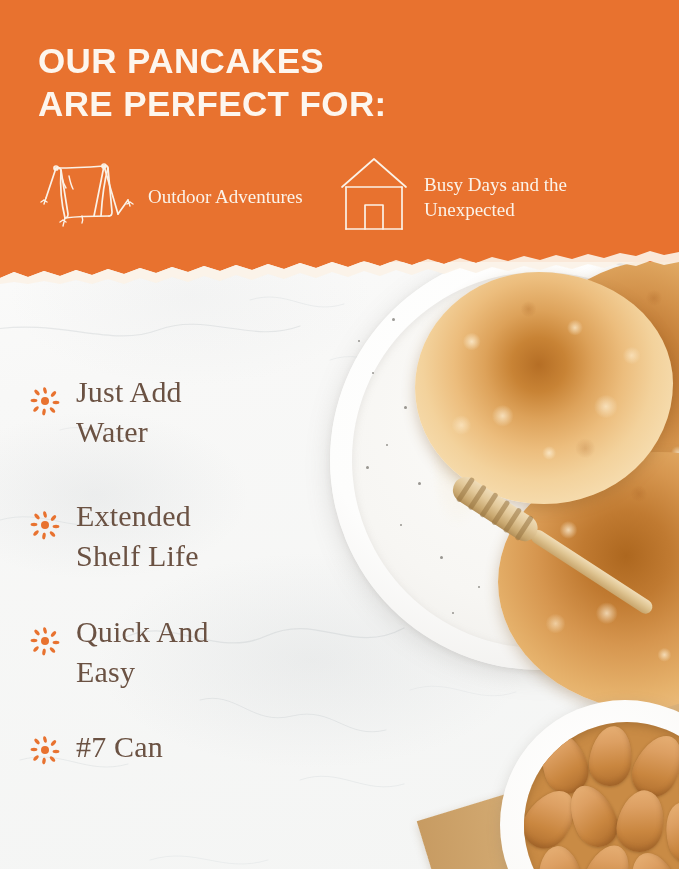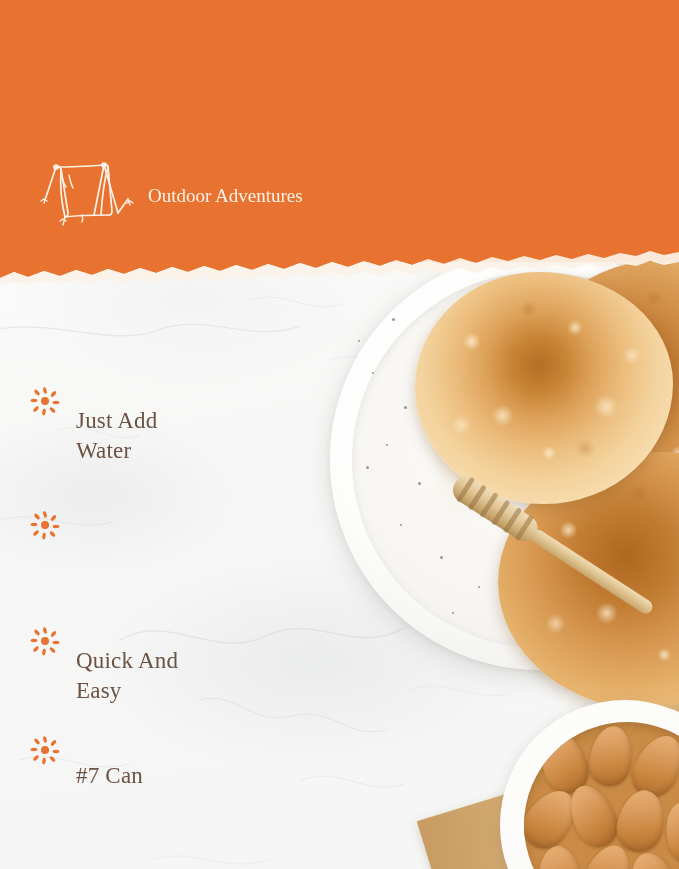--- a/index.html
+++ b/index.html
@@ -249,25 +249,24 @@
   .feature {
     position: absolute;
     display: flex;
     align-items: flex-start;
     gap: 16px;
   }
   .feature .burst { flex: 0 0 auto; margin-top: 14px; }
   .feature-text {
     color: #6b5243;
     font-family: "Liberation Serif", serif;
-    font-size: 23px;
+    font-size: 30px;
     line-height: 1.32;
     letter-spacing: 0.2px;
     white-space: pre-line;
-    margin-top: 34px;
   }
   .f0 { top: 0px;   left: 0; }
   .f1 { top: 124px; left: 0; }
   .f2 { top: 240px; left: 0; }
   .f3 { top: 355px; left: 0; }
   .f3 .burst { margin-top: 8px; }
 </style>
 </head>
 <body>
 
@@ -362,20 +361,24 @@
     </div>
   </div>
 
   <div class="band"></div>
 
   <svg class="torn" viewBox="0 0 679 46" preserveAspectRatio="none">
     <path d="M0,0 H679 V14 L664,17 L650,13 L636,18 L620,15 L604,20 L588,16 L572,21 L556,17 L540,22 L524,18 L508,23 L492,19 L476,25 L460,20 L444,26 L428,21 L412,27 L396,22 L380,28 L364,23 L348,29 L332,24 L316,30 L300,25 L284,31 L268,26 L252,32 L236,27 L220,33 L204,28 L188,34 L172,29 L156,35 L140,30 L124,36 L108,31 L92,37 L76,32 L60,38 L44,33 L28,39 L14,34 L0,40 Z" fill="#e8722f"></path>
     <path d="M0,40 L14,34 L28,39 L44,33 L60,38 L76,32 L92,37 L108,31 L124,36 L140,30 L156,35 L172,29 L188,34 L204,28 L220,33 L236,27 L252,32 L268,26 L284,31 L300,25 L316,30 L332,24 L348,29 L364,23 L380,28 L396,22 L412,27 L428,21 L444,26 L460,20 L476,25 L492,19 L508,23 L524,18 L540,22 L556,17 L572,21 L588,16 L604,20 L620,15 L636,18 L650,13 L664,17 L679,14 V24 L664,27 L650,23 L636,28 L620,25 L604,30 L588,26 L572,31 L556,27 L540,32 L524,28 L508,33 L492,29 L476,35 L460,30 L444,36 L428,31 L412,37 L396,32 L380,38 L364,33 L348,39 L332,34 L316,40 L300,35 L284,41 L268,36 L252,42 L236,37 L220,43 L204,38 L188,44 L172,39 L156,45 L140,40 L124,46 L108,41 L92,46 L76,42 L60,46 L44,43 L28,46 L14,44 L0,46 Z" fill="#fbf2e7" opacity="0.92"></path>
   </svg>
 
+  <div class="headline">
+    <span>OUR PANCAKES</span>
+    <span class="l2">ARE PERFECT FOR:</span>
+  </div>
 
   <div class="benefits">
 
     <div class="benefit first">
       <span class="benefit-icon">
         <svg width="96" height="78" viewBox="0 0 96 78" fill="none" stroke="#fbf2e7" stroke-width="1.7" stroke-linecap="round" stroke-linejoin="round">
           <path d="M18,12 C20,11 22,12 23,14 L30,58 C30,60 29,62 27,62"></path>
           <path d="M18,12 C30,12 52,11 66,10"></path>
           <path d="M66,10 C68,9 70,10 70,12 L74,56 C74,58 73,60 71,60"></path>
           <path d="M23,14 C22,30 23,46 27,62"></path>
@@ -392,20 +395,34 @@
           <path d="M8,42 L6,48 M6,44 L3,46 M6,44 L9,46" stroke-width="1.4"></path>
           <path d="M90,44 L92,50 M92,46 L89,48 M92,46 L95,48" stroke-width="1.4"></path>
           <path d="M27,62 L25,70 M25,64 L22,66 M25,64 L28,66" stroke-width="1.4"></path>
           <path d="M44,60 C45,63 45,65 44,67" stroke-width="1.4"></path>
         </svg>
       </span>
       <span class="benefit-label">Outdoor
 Adventures</span>
     </div>
 
+    <div class="benefit">
+      <span class="benefit-icon">
+        <svg width="72" height="80" viewBox="0 0 72 80" fill="none" stroke="#fbf2e7" stroke-width="1.7" stroke-linecap="round" stroke-linejoin="round">
+          <path d="M4,32 L36,4 L68,32"></path>
+          <path d="M8,32 L8,74"></path>
+          <path d="M64,32 L64,74"></path>
+          <path d="M8,74 L64,74"></path>
+          <path d="M8,32 L64,32"></path>
+          <path d="M27,74 L27,50 L45,50 L45,74"></path>
+        </svg>
+      </span>
+      <span class="benefit-label">Busy Days and
+the Unexpected</span>
+    </div>
   </div>
 
   <div class="features">
 
     <div class="feature f0">
       <span class="burst">
         <svg width="30" height="30" viewBox="0 0 30 30" fill="#e8722f">
           <circle cx="15" cy="15" r="4"></circle>
           <ellipse cx="15" cy="4.5" rx="1.7" ry="3.4" transform="rotate(-12 15 4.5)"></ellipse>
           <ellipse cx="23.5" cy="8" rx="1.7" ry="3.4" transform="rotate(42 23.5 8)"></ellipse>
@@ -428,20 +445,22 @@
           <ellipse cx="15" cy="4.5" rx="1.7" ry="3.4" transform="rotate(-12 15 4.5)"></ellipse>
           <ellipse cx="23.5" cy="8" rx="1.7" ry="3.4" transform="rotate(42 23.5 8)"></ellipse>
           <ellipse cx="26" cy="16.5" rx="3.4" ry="1.7"></ellipse>
           <ellipse cx="22.5" cy="24" rx="1.7" ry="3.4" transform="rotate(-44 22.5 24)"></ellipse>
           <ellipse cx="14" cy="26" rx="1.7" ry="3.4" transform="rotate(8 14 26)"></ellipse>
           <ellipse cx="6" cy="23" rx="1.7" ry="3.4" transform="rotate(44 6 23)"></ellipse>
           <ellipse cx="4" cy="14.5" rx="3.4" ry="1.7"></ellipse>
           <ellipse cx="7" cy="6.5" rx="1.7" ry="3.4" transform="rotate(-42 7 6.5)"></ellipse>
         </svg>
       </span>
+      <span class="feature-text">Extended
+Shelf Life</span>
     </div>
 
     <div class="feature f2">
       <span class="burst">
         <svg width="30" height="30" viewBox="0 0 30 30" fill="#e8722f">
           <circle cx="15" cy="15" r="4"></circle>
           <ellipse cx="15" cy="4.5" rx="1.7" ry="3.4" transform="rotate(-12 15 4.5)"></ellipse>
           <ellipse cx="23.5" cy="8" rx="1.7" ry="3.4" transform="rotate(42 23.5 8)"></ellipse>
           <ellipse cx="26" cy="16.5" rx="3.4" ry="1.7"></ellipse>
           <ellipse cx="22.5" cy="24" rx="1.7" ry="3.4" transform="rotate(-44 22.5 24)"></ellipse>

